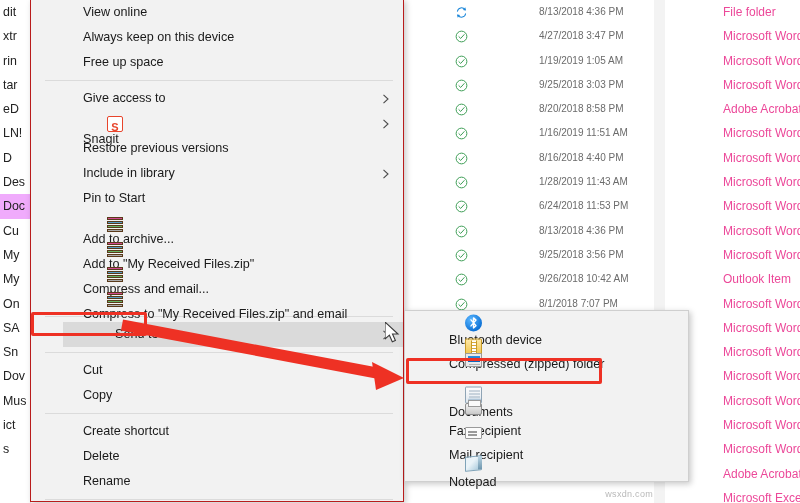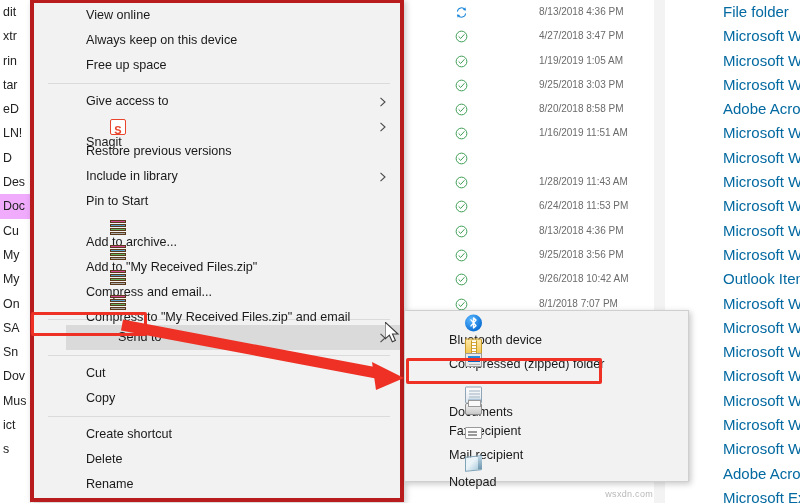--- a/index.html
+++ b/index.html
@@ -34,35 +34,35 @@
     position:absolute; left:330px; width:72px; text-align:left;
     font-size:12.4px; color:#1b1b1b; overflow:hidden;
   }
   .f-sync {
     position:absolute; left:420px; width:20px; text-align:center;
   }
   .f-date {
     position:absolute; left:508px; font-size:10px; color:#6b6b6b;
   }
   .f-type {
-    position:absolute; left:692px; font-size:15px; color:#0369a1;
+    position:absolute; left:692px; font-size:12px; color:#ec4899;
     white-space:nowrap;
   }
   .sync-ico { display:inline-block; width:13px; height:13px; vertical-align:-2px; }
 
   .scroll-track {
     position:absolute; right:0px; top:0; width:11px; height:503px;
     background:#f3f3f3;
   }
 
   
   .ctx {
     position:absolute; left:30px; top:-1px; width:374px; height:503px;
     background:#f2f2f2;
-    border:4px solid #b91c1c;
+    border:1px solid #b91c1c;
     box-shadow: 2px 2px 6px rgba(0,0,0,0.22);
   }
   .ctx-item {
     position:relative; height:25px; line-height:25px;
     font-size:12.6px; color:#1a1a1a;
     padding-left:52px; white-space:nowrap; cursor:default;
   }
   .ctx-item.hover { background:#dadada;margin-left:32px; }
   .ctx-sep { height:1px; margin:5px 10px 5px 14px; background:#dbdbdb; }
   .ctx-ico {
@@ -287,20 +287,21 @@
             </svg></div>
           <div class="f-date">1/16/2019 11:51 AM</div>
           <div class="f-type">Microsoft Word D</div>
         </div>
         <div class="file-row">
           <div class="f-name">n.d...</div>
           <div class="f-sync"><svg class="sync-ico" viewBox="0 0 16 16">
               <circle cx="8" cy="8" r="6.6" fill="none" stroke="#3a9b52" stroke-width="1.2"></circle>
               <path d="M4.8 8.2 L7 10.4 L11.3 5.6" fill="none" stroke="#3a9b52" stroke-width="1.2" stroke-linecap="round"></path>
             </svg></div>
+          <div class="f-date">8/16/2018 4:40 PM</div>
           <div class="f-type">Microsoft Word D</div>
         </div>
         <div class="file-row">
           <div class="f-name"></div>
           <div class="f-sync"><svg class="sync-ico" viewBox="0 0 16 16">
               <circle cx="8" cy="8" r="6.6" fill="none" stroke="#3a9b52" stroke-width="1.2"></circle>
               <path d="M4.8 8.2 L7 10.4 L11.3 5.6" fill="none" stroke="#3a9b52" stroke-width="1.2" stroke-linecap="round"></path>
             </svg></div>
           <div class="f-date">1/28/2019 11:43 AM</div>
           <div class="f-type">Microsoft Word 9</div>

